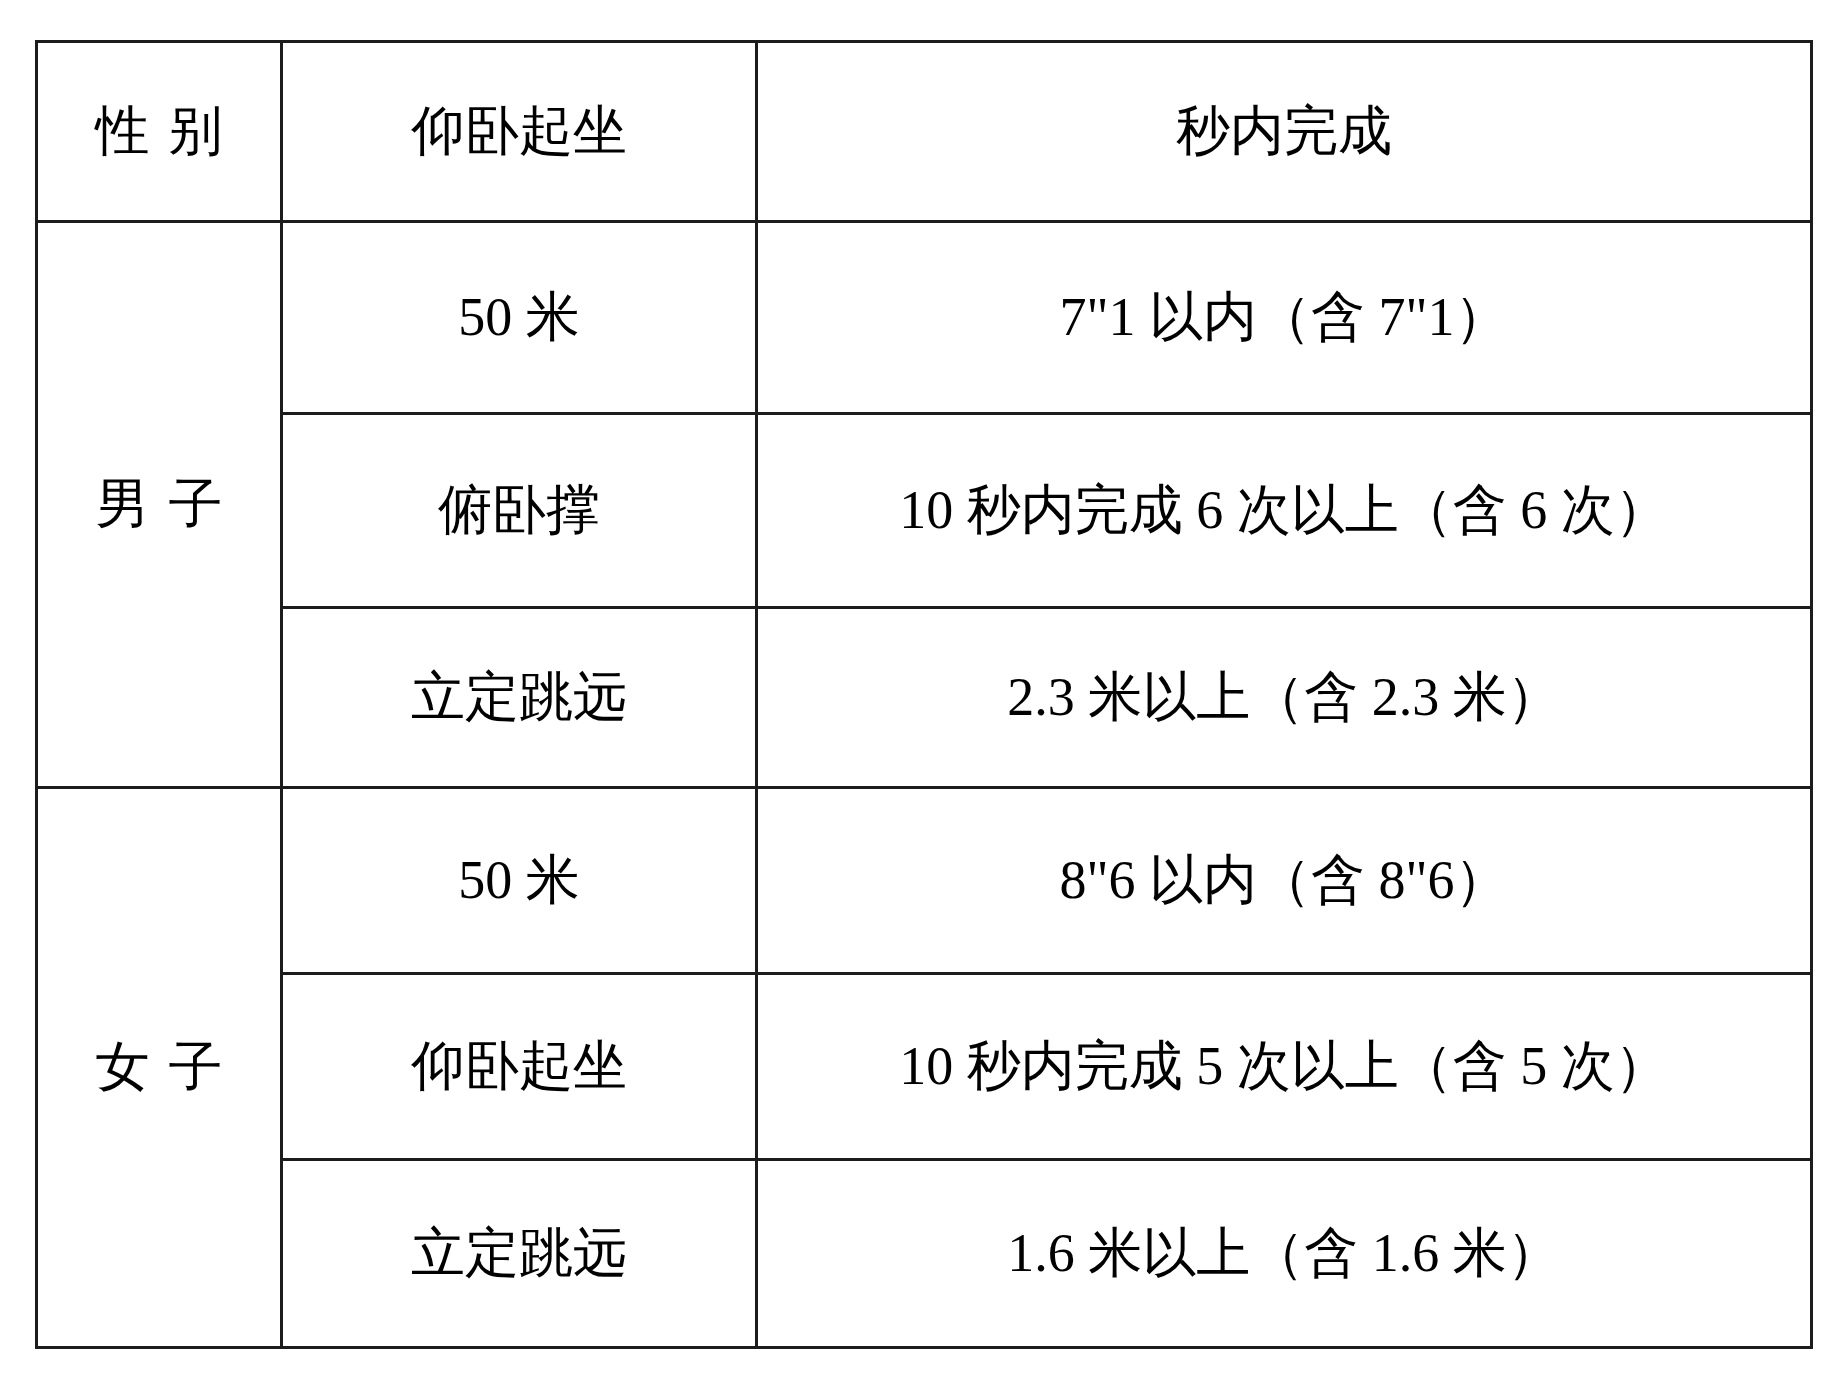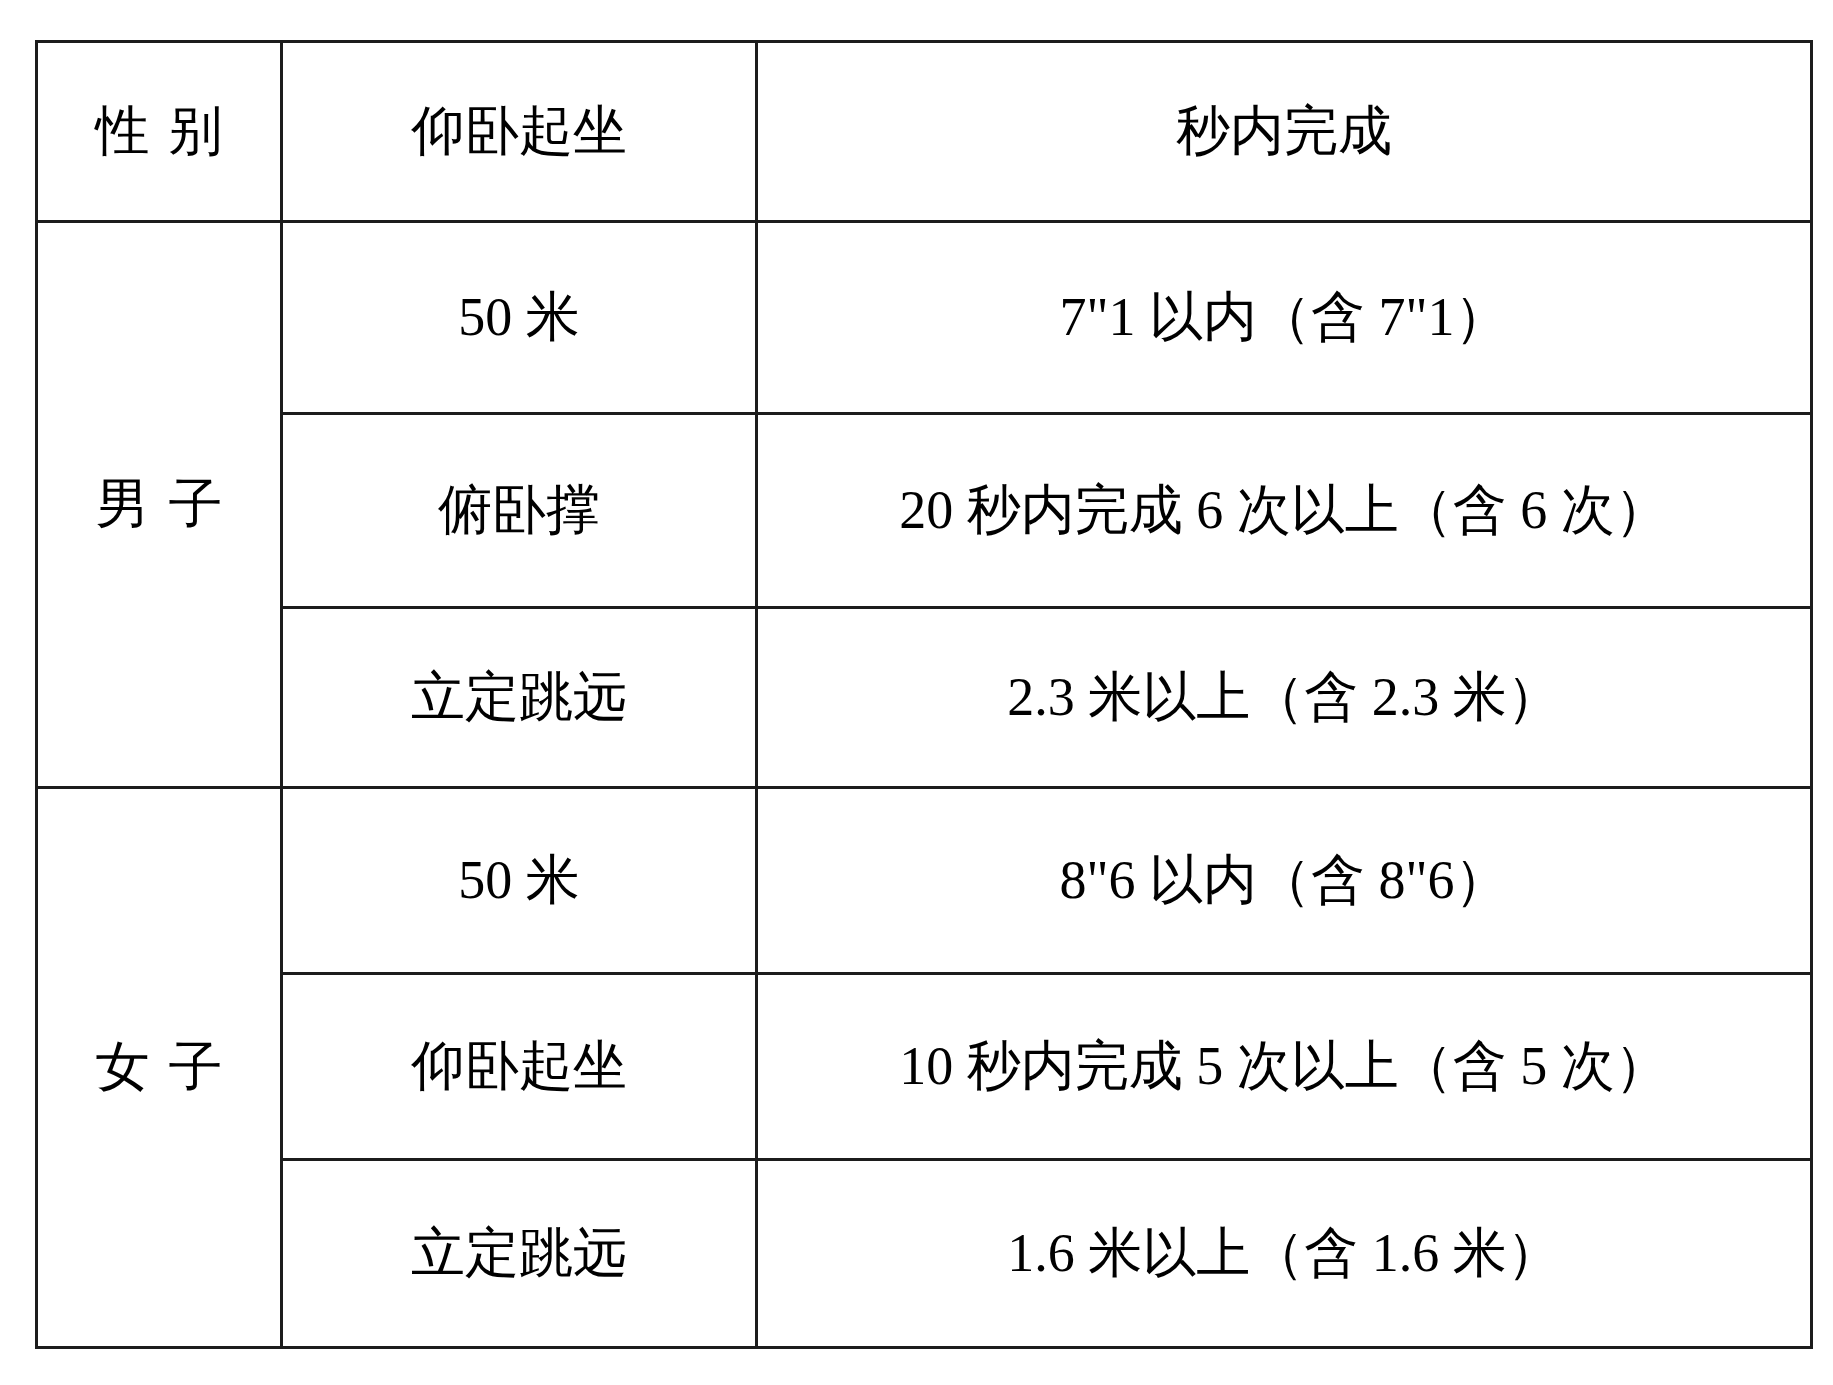--- a/index.html
+++ b/index.html
@@ -66,21 +66,21 @@
       <th>秒内完成</th>
     </tr>
 
     <tr class="r-1">
       <td rowspan="3" class="spread">男子</td>
       <td>50 米</td>
       <td>7"1 以内（含 7"1）</td>
     </tr>
     <tr class="r-2">
       <td>俯卧撑</td>
-      <td>20 秒内完成 6 次以上（含 6 次）</td>
+      <td>10 秒内完成 6 次以上（含 6 次）</td>
     </tr>
     <tr class="r-3">
       <td>立定跳远</td>
       <td>2.3 米以上（含 2.3 米）</td>
     </tr>
 
     <tr class="r-4">
       <td rowspan="3" class="spread">女子</td>
       <td>50 米</td>
       <td>8"6 以内（含 8"6）</td>

